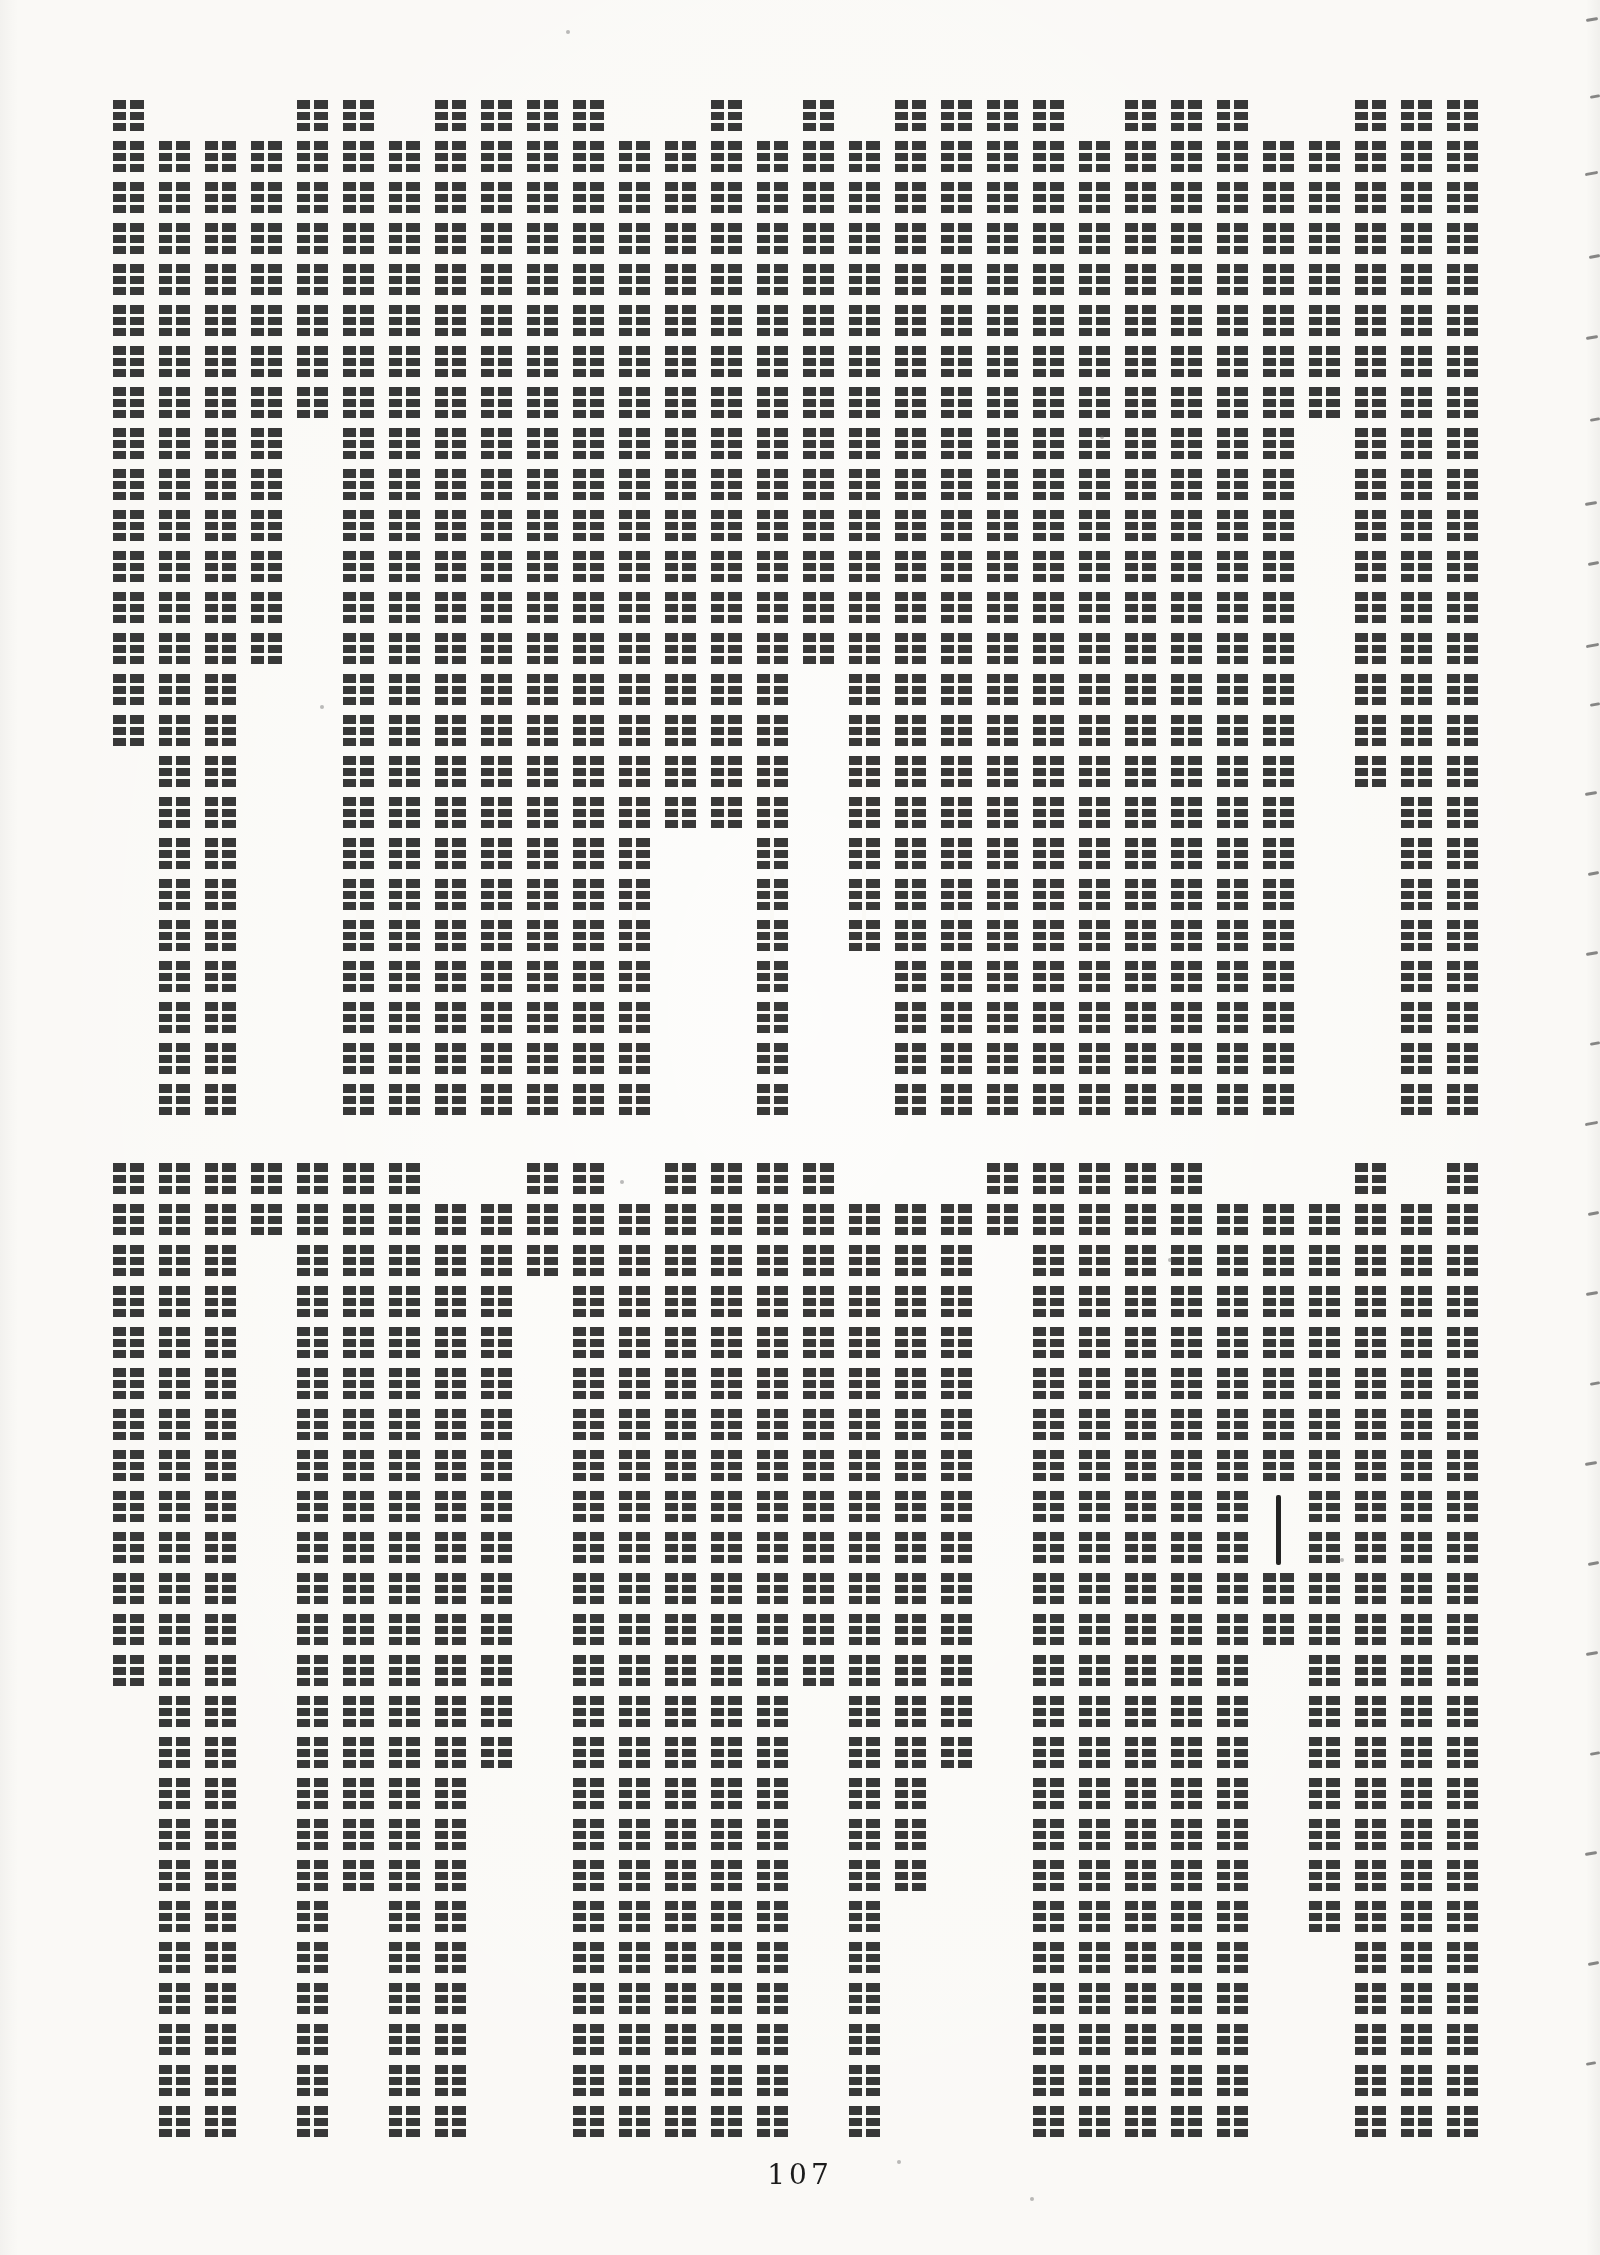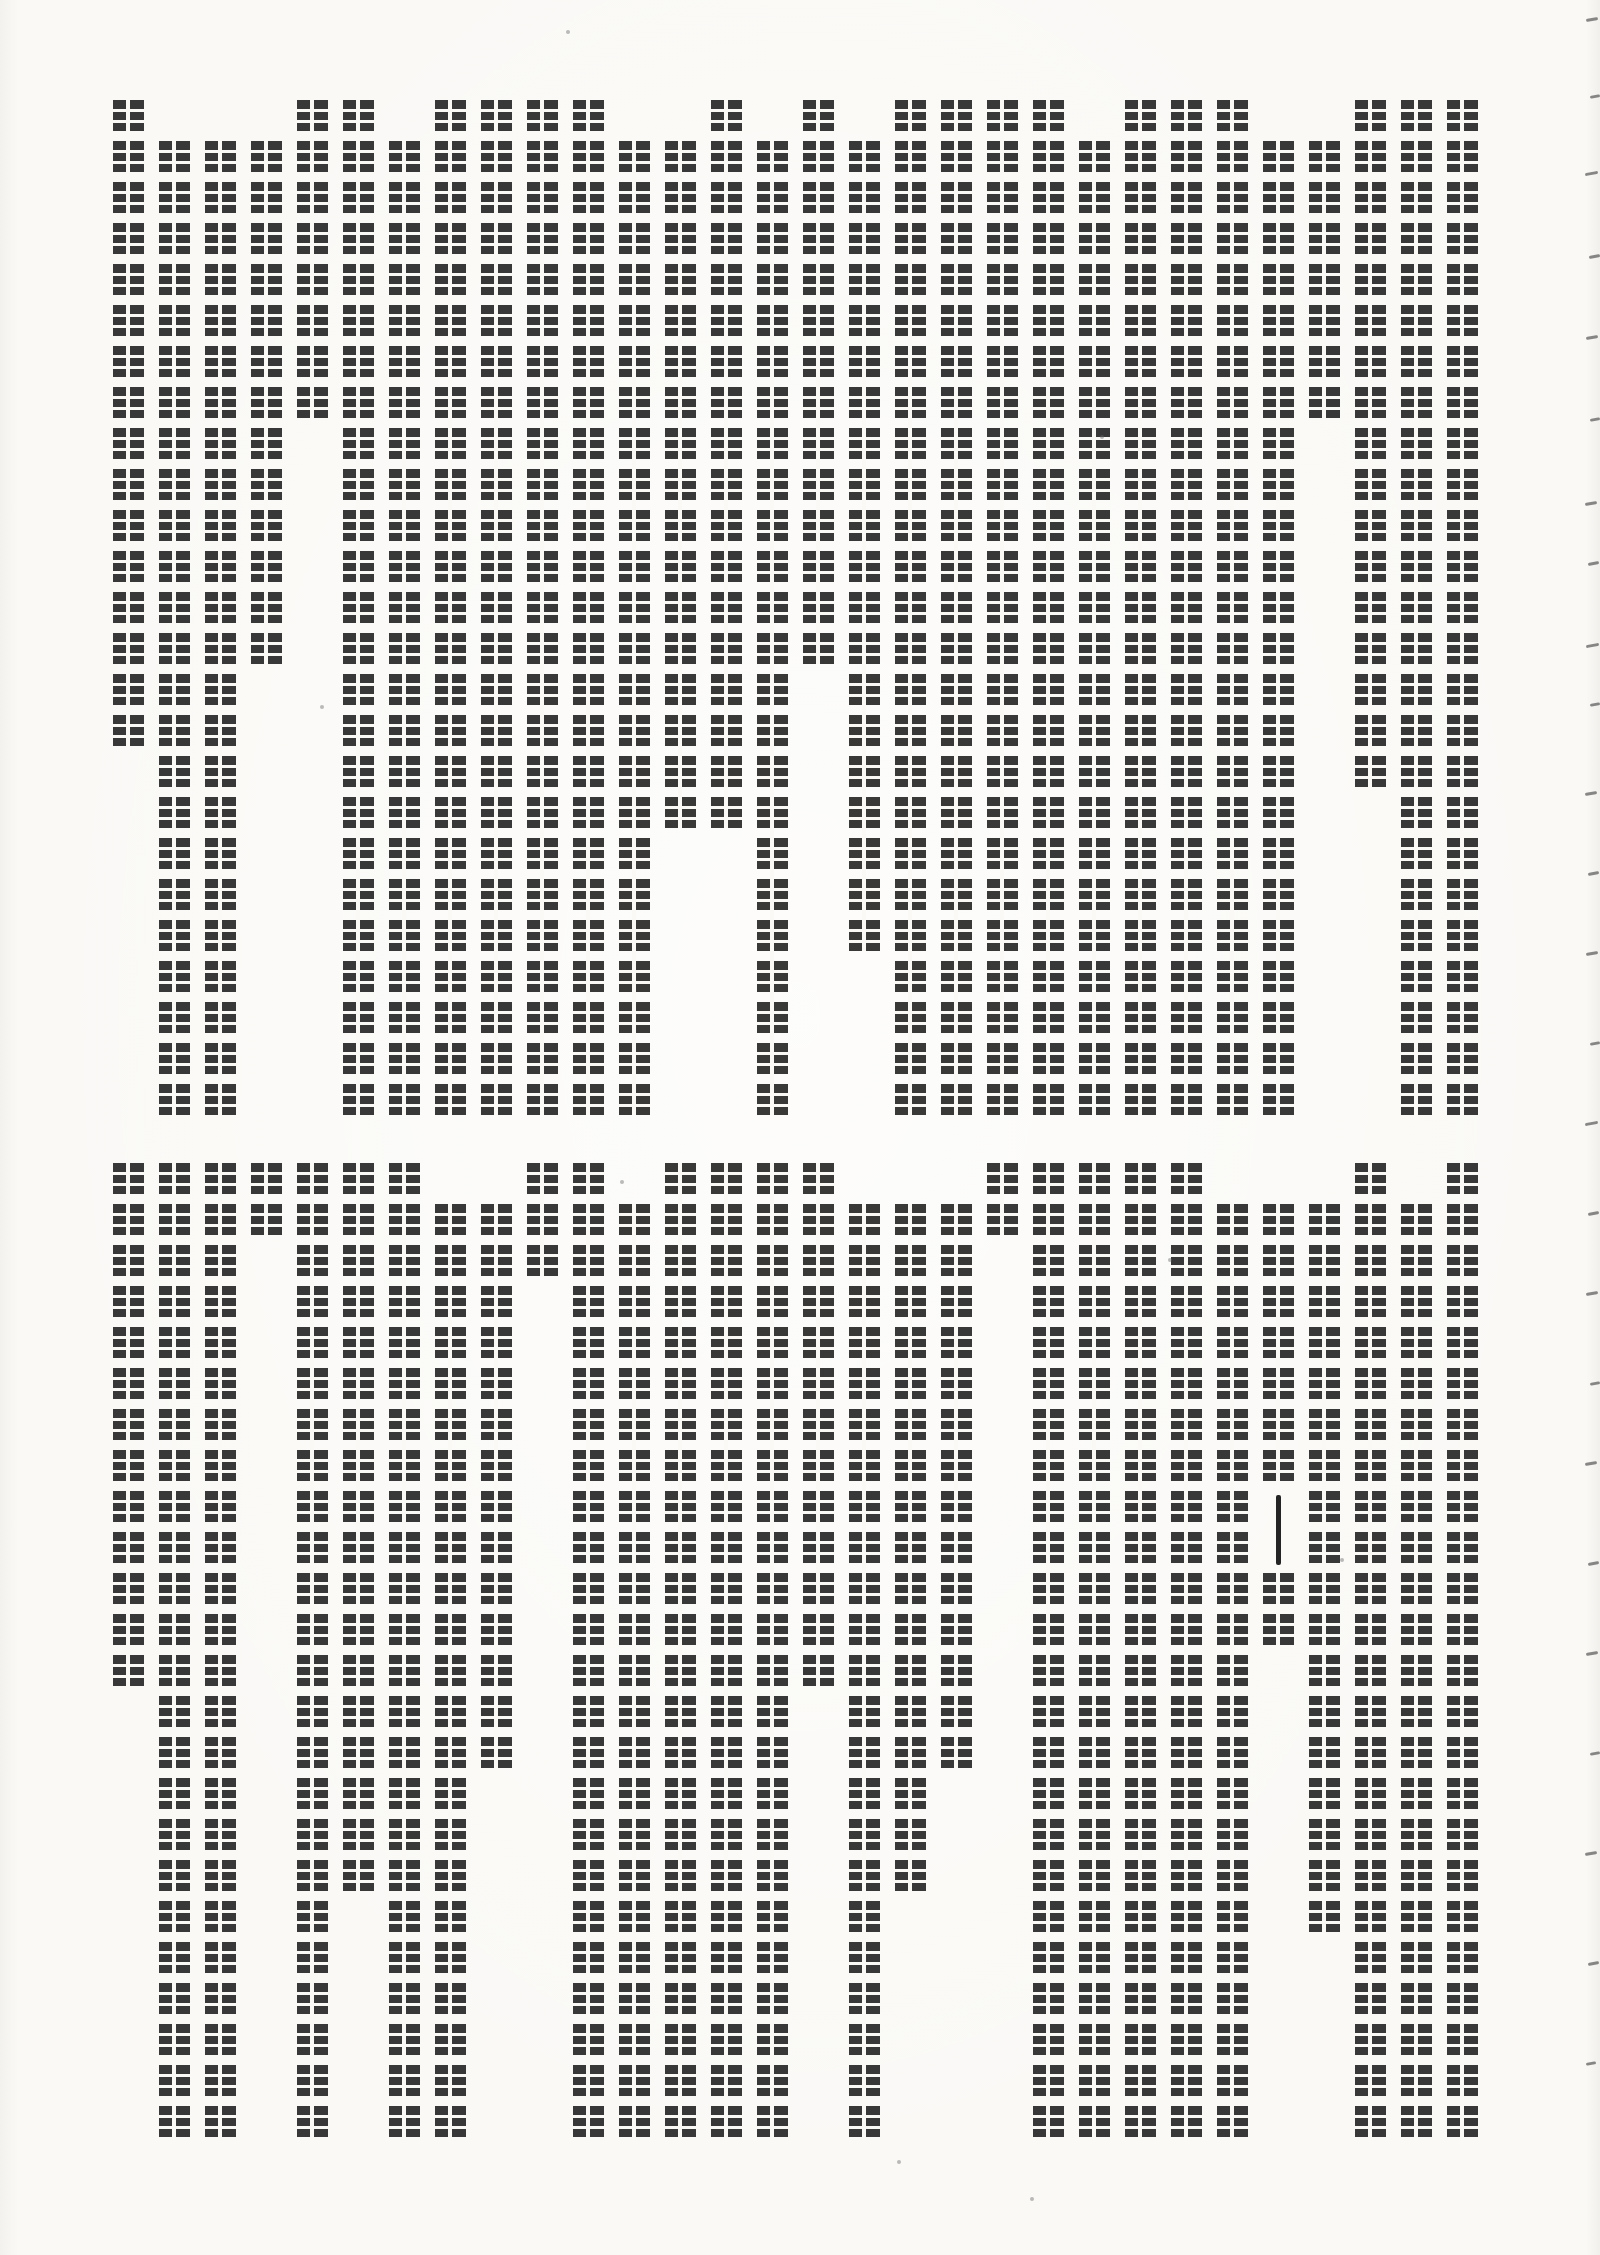--- a/index.html
+++ b/index.html
@@ -229,20 +229,21 @@
         <div class="run" style="top: 0px; height: 974px;"></div>
       </div>
       <div class="col" style="right: 1292px; top: 0px; height: 984px;">
         <div class="run" style="top: 0px; height: 974px;"></div>
       </div>
       <div class="col" style="right: 1338px; top: 0px; height: 533px;">
         <div class="run" style="top: 0px; height: 523px;"></div>
       </div>
     </div>
 
+  <div class="page-number">107</div>
 
   <div id="artifacts">
       <div class="mark" style="left: 1586px; top: 18px; width: 12px;"></div>
       <div class="mark" style="left: 1590px; top: 95px; width: 10px;"></div>
       <div class="mark" style="left: 1585px; top: 172px; width: 13px;"></div>
       <div class="mark" style="left: 1589px; top: 255px; width: 11px;"></div>
       <div class="mark" style="left: 1586px; top: 336px; width: 12px;"></div>
       <div class="mark" style="left: 1590px; top: 418px; width: 10px;"></div>
       <div class="mark" style="left: 1585px; top: 502px; width: 12px;"></div>
       <div class="mark" style="left: 1588px; top: 562px; width: 11px;"></div>

